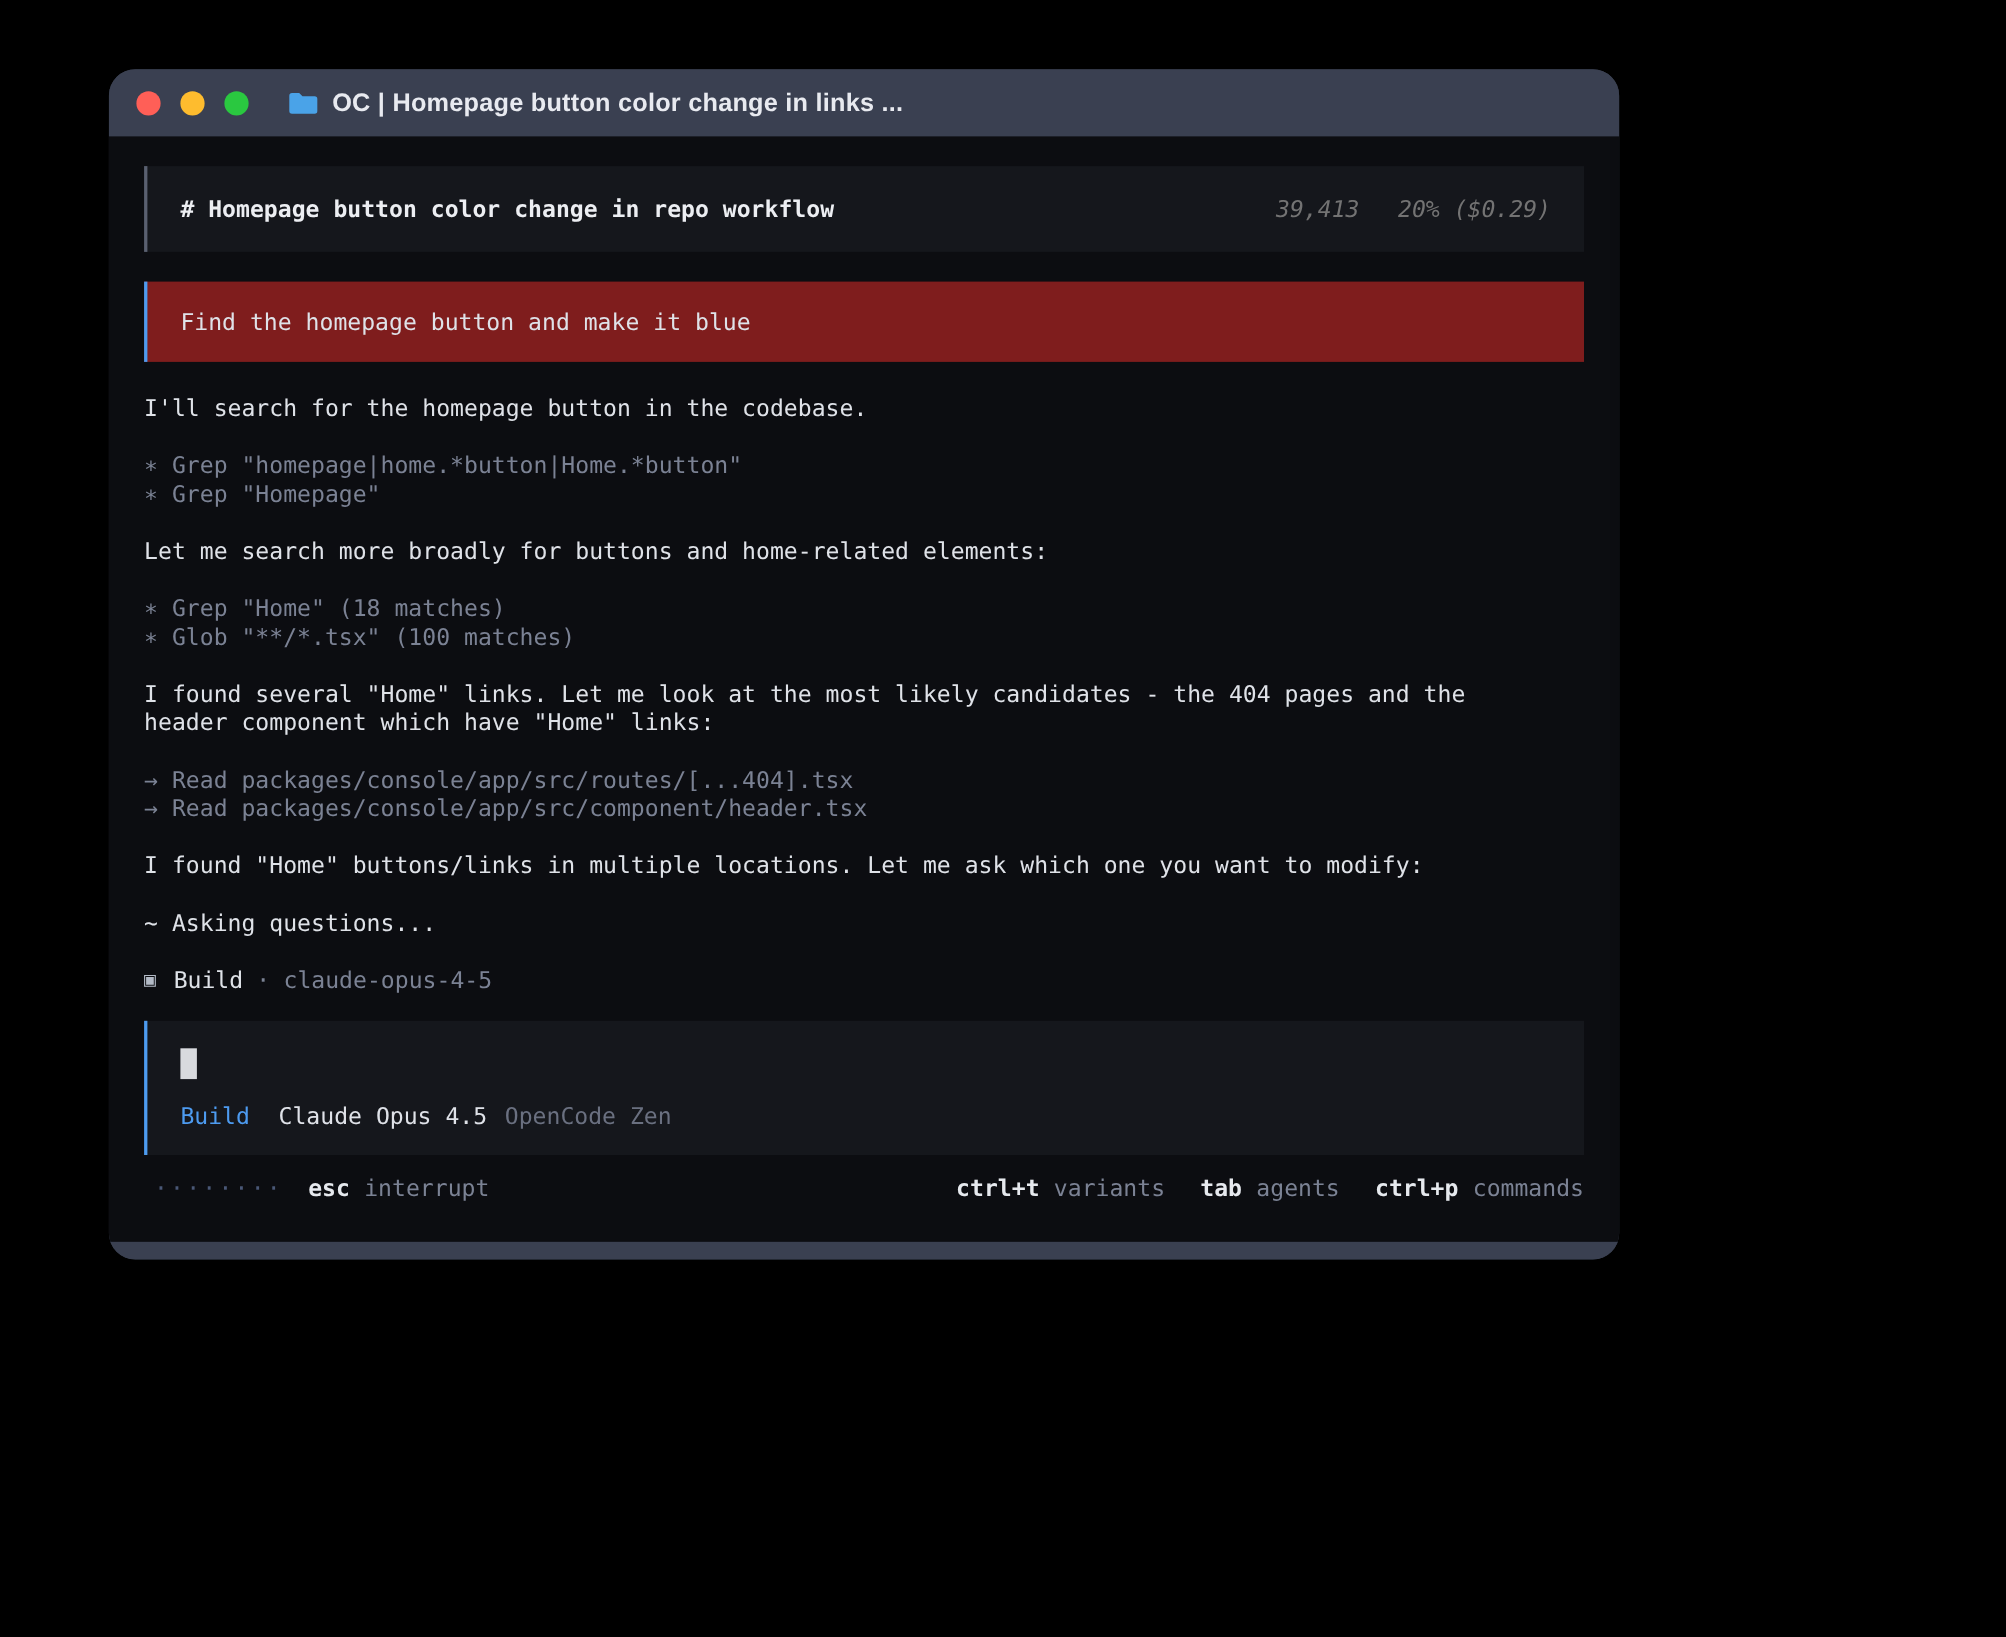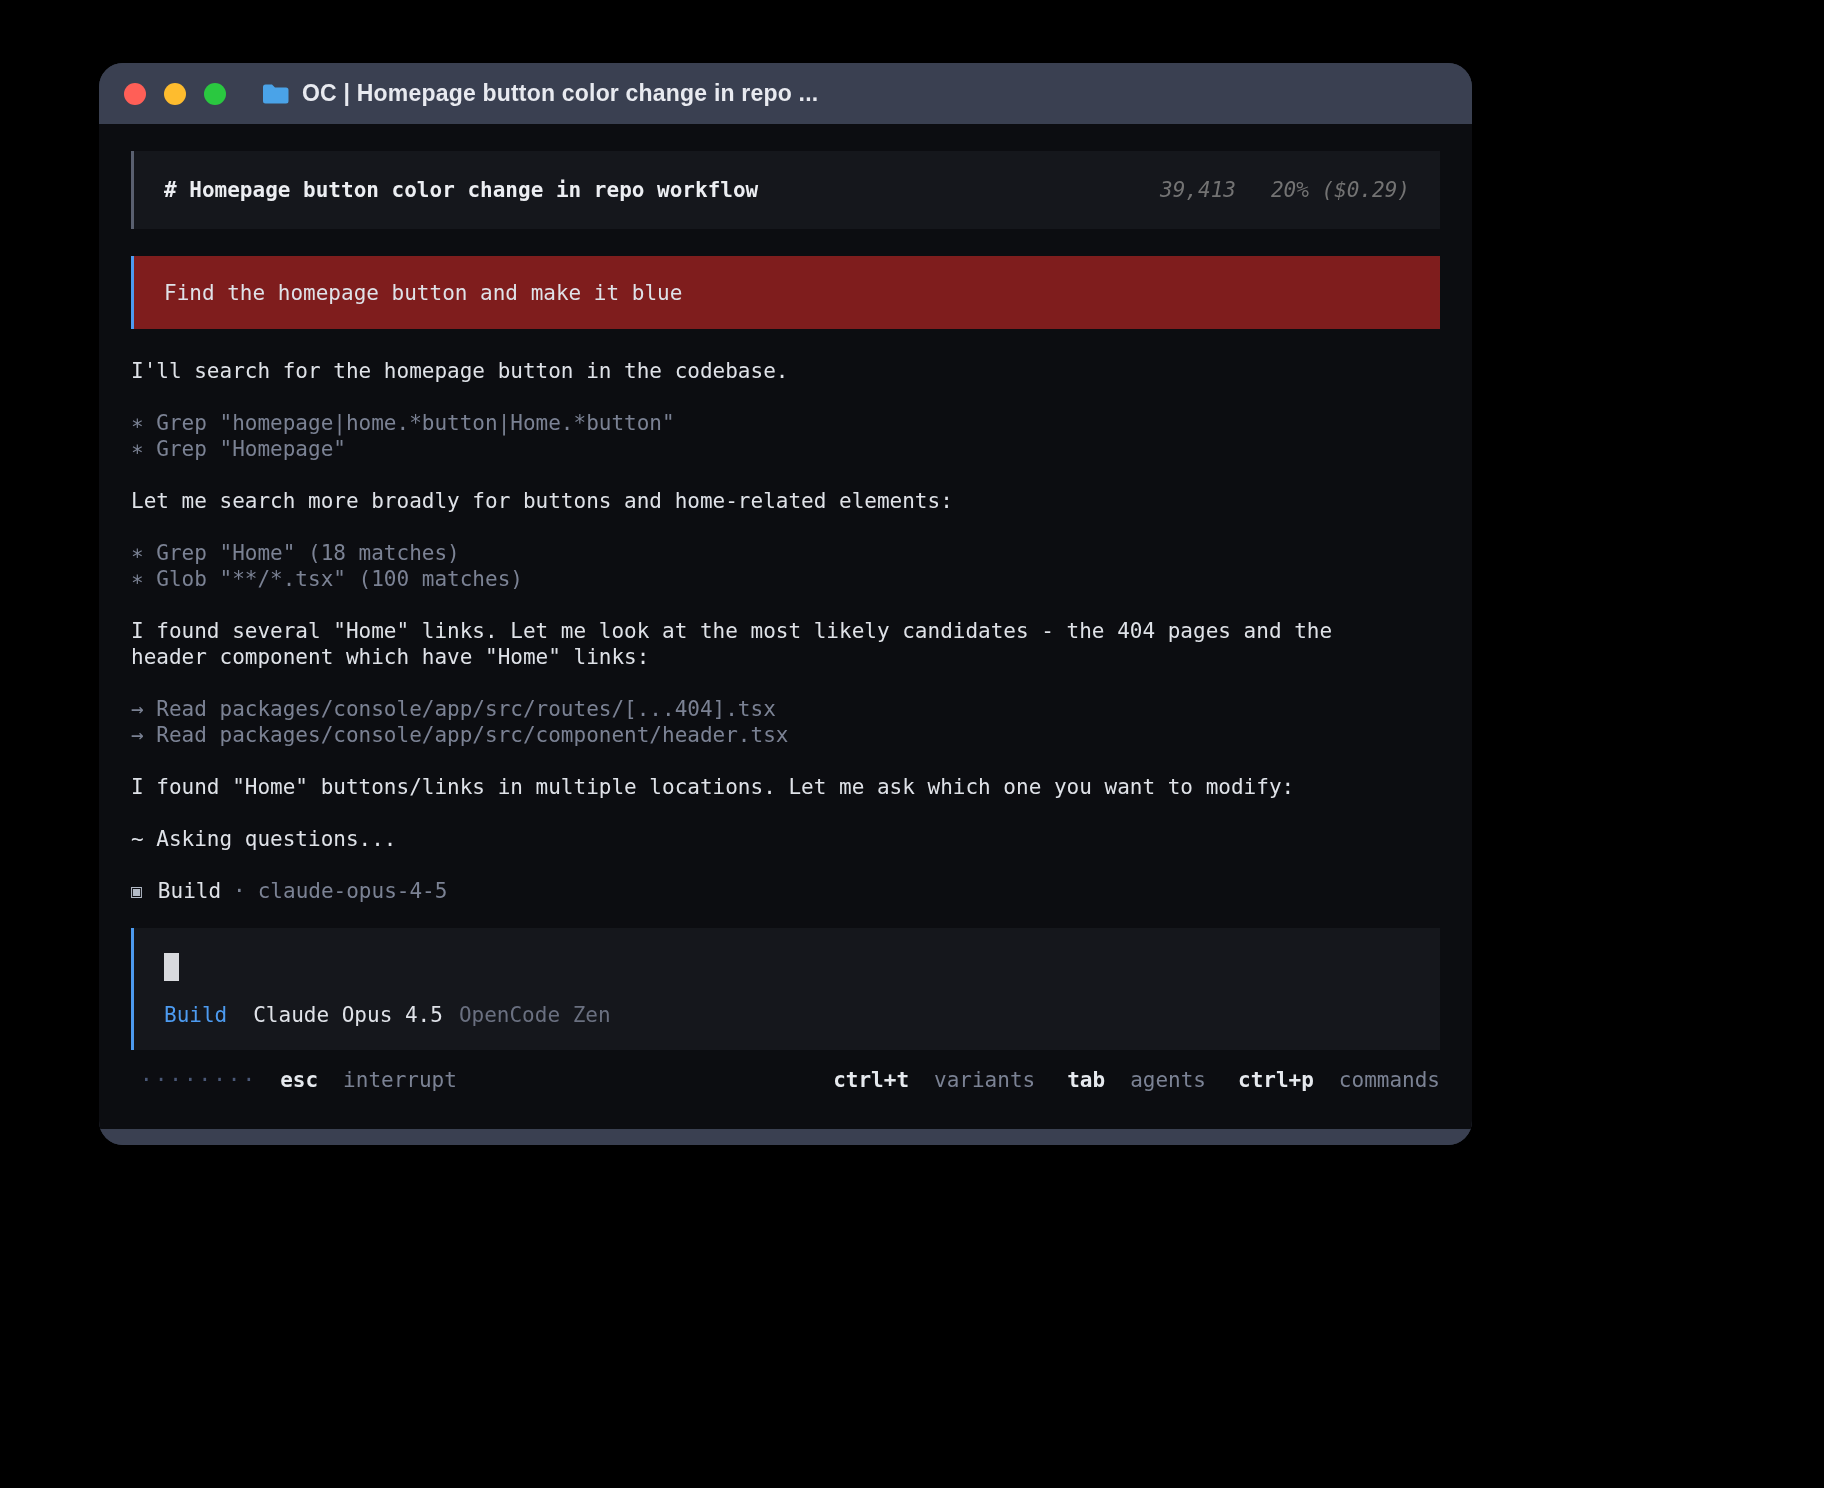--- a/index.html
+++ b/index.html
@@ -59,40 +59,40 @@
   .mode     { color:#4d9bf0; }
   .model    { color:#dfe2e8; margin-left:26px; }
   .provider { color:#6a7080; margin-left:16px; }
 
   .statusbar {
     margin-top:10px; height:40px; display:flex; align-items:center;
     justify-content:space-between; padding-left:9px;
   }
   .status-left { display:flex; align-items:center; }
   .spinner { color:#4a5877; letter-spacing:2px; }
-  .chip { display:flex; align-items:flex-end;gap:12px; }
+  .chip { display:flex; align-items:flex-end; }
   .chip .key   { color:#e6e9ee; font-weight:bold; }
   .chip .label { color:#7b8294; margin-left:13px; }
   .status-left .chip { margin-left:23px; }
   .status-right { display:flex; align-items:center; gap:32px; }
 </style>
 </head>
 <body>
 
 <div class="window">
   <div class="titlebar">
     <div class="light close"></div>
     <div class="light min"></div>
     <div class="light zoom"></div>
     <span class="folder">
       <svg width="27" height="21" viewBox="0 0 27 21">
         <path d="M1 4 a2.5 2.5 0 0 1 2.5-2.5 h6.5 l3 3 h11 a2.5 2.5 0 0 1 2.5 2.5 v11 a2.5 2.5 0 0 1 -2.5 2.5 h-20.5 a2.5 2.5 0 0 1 -2.5 -2.5 z" fill="#4aa3e8"></path>
       </svg>
     </span>
-    <span class="title-text">OC | Homepage button color change in repo ...</span>
+    <span class="title-text">OC | Homepage button color change in links ...</span>
   </div>
 
   <div class="content">
 
     <div class="header-block">
       <span class="header-title"># Homepage button color change in repo workflow</span>
       <span class="header-stats">
         <span>39,413</span>
         <span>20% ($0.29)</span>
       </span>

